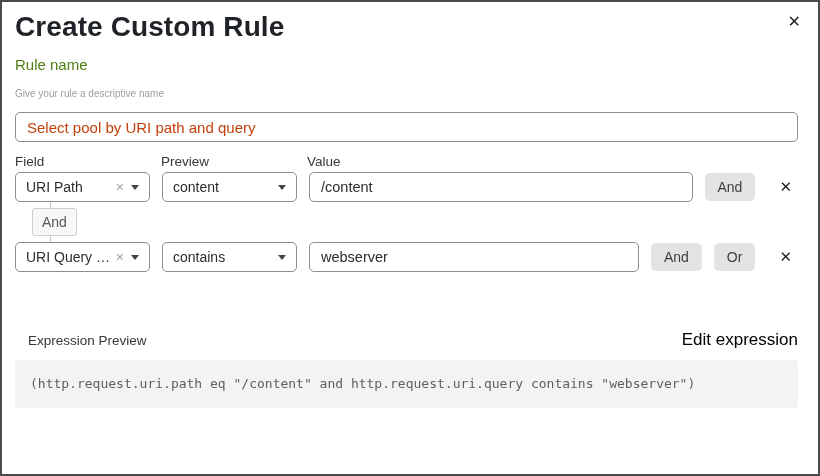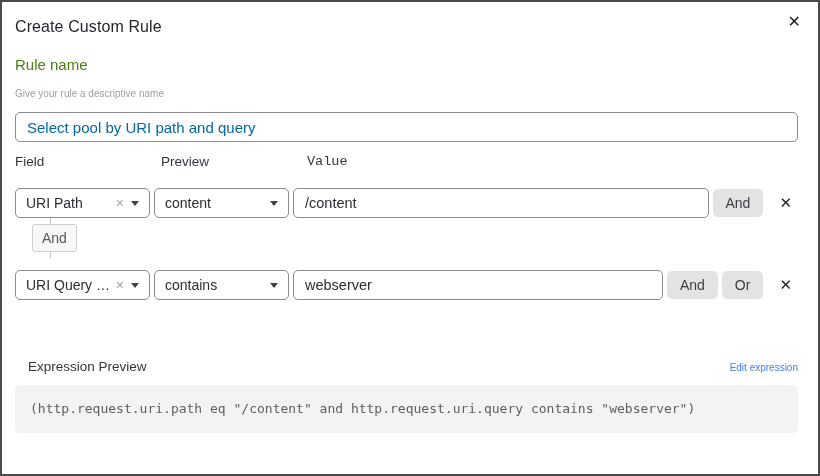--- a/index.html
+++ b/index.html
@@ -11,54 +11,54 @@
   }
   .dialog {
     position:relative;
     width:820px; height:476px;
     background:#fff;
     border:2px solid #4b4b4b;
     padding:12px 20px 0 13px;
     overflow:hidden;
   }
   .dialog-title {
-    font-size:16px; font-weight:400; color:#1f2328;
+    font-size:28px; font-weight:700; color:#1f2328;
     line-height:26px; letter-spacing:.1px;
   }
   .close-btn {
     position:absolute; top:8px; right:13px;
     font-size:16px; font-weight:700; color:#222;
     cursor:pointer; line-height:20px; padding:2px 4px;
   }
   .section-label {
     margin-top:15px; font-size:15px; line-height:20px; color:#4d7c0f;
   }
   .section-hint {
     margin-top:10px; font-size:10px; line-height:18px; color:#9b9ea3;
   }
   .text-input {
     display:block; width:100%; height:30px;
     margin-top:9px;
     border:1px solid #8a8d90; border-radius:5px;
-    padding:0 11px; font-size:15px; color:#0369a1;
+    padding:0 11px; font-size:15px; color:#c2410c;
     font-family:"Liberation Sans","DejaVu Sans",sans-serif;
     outline:none; background:#fff;
   }
   .match-heading {
     margin-top:44px; font-size:15px; font-weight:700;
     line-height:20px; color:#24272b;
   }
   .col-labels {
     display:flex; gap:11px; margin-top:12px;
     font-size:13.5px; color:#33373c; line-height:16px;
   }
   .col-labels .c1 { width:135px; }
   .col-labels .c2 { width:135px; }
-  .col-labels .c3 { flex:1;font-family:Liberation Mono, monospace; }
-  .cond-row { display:flex; gap:4px; align-items:center; margin-top:18px; }
+  .col-labels .c3 { flex:1; }
+  .cond-row { display:flex; gap:12px; align-items:center; margin-top:2px; }
   .select {
     height:30px; border:1px solid #8a8d90; border-radius:5px;
     background:#fff; display:flex; align-items:center;
     padding:0 10px; font-size:14px; color:#2a2d31; cursor:pointer;
     flex:0 0 135px; min-width:0;
   }
   .select .sel-label {
     flex:1; overflow:hidden; white-space:nowrap; text-overflow:ellipsis;
   }
   .select .clear-x {
@@ -97,21 +97,21 @@
     position:relative; z-index:1; display:inline-block;
     margin-left:17px; background:#f8f8f8;
     border:1px solid #cfcfcf; border-radius:3px;
     padding:4px 9px; font-size:14px; line-height:18px; color:#53585e;
   }
   .preview-row {
     margin-top:58px; display:flex; justify-content:space-between;
     align-items:baseline;
   }
   .preview-label { font-size:13.5px; color:#33373c; line-height:17px;margin-left:13px; }
-  .edit-link { font-size:10px; color:#3b82f6; cursor:pointer; text-decoration:none; }
+  .edit-link { font-size:17px; color:#000000; cursor:pointer; text-decoration:none; }
   .code-block {
     margin-top:10px; background:#f3f3f3; border-radius:4px;
     padding:17px 15px; font-family:"DejaVu Sans Mono","Liberation Mono",monospace;
     font-size:13px; color:#5e5e5e; line-height:14px;
     white-space:nowrap; overflow:hidden;
   }
 </style>
 </head>
 <body>
 

